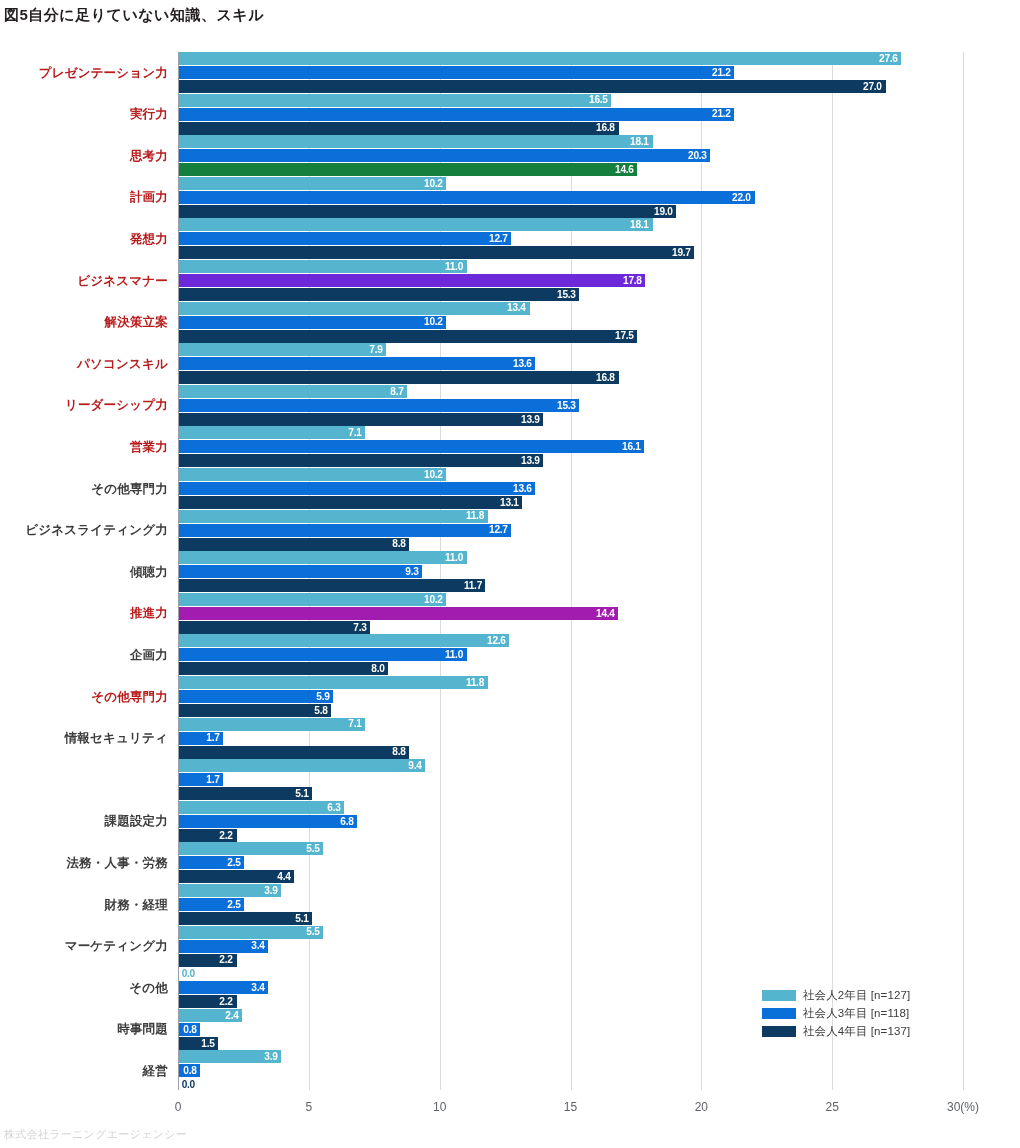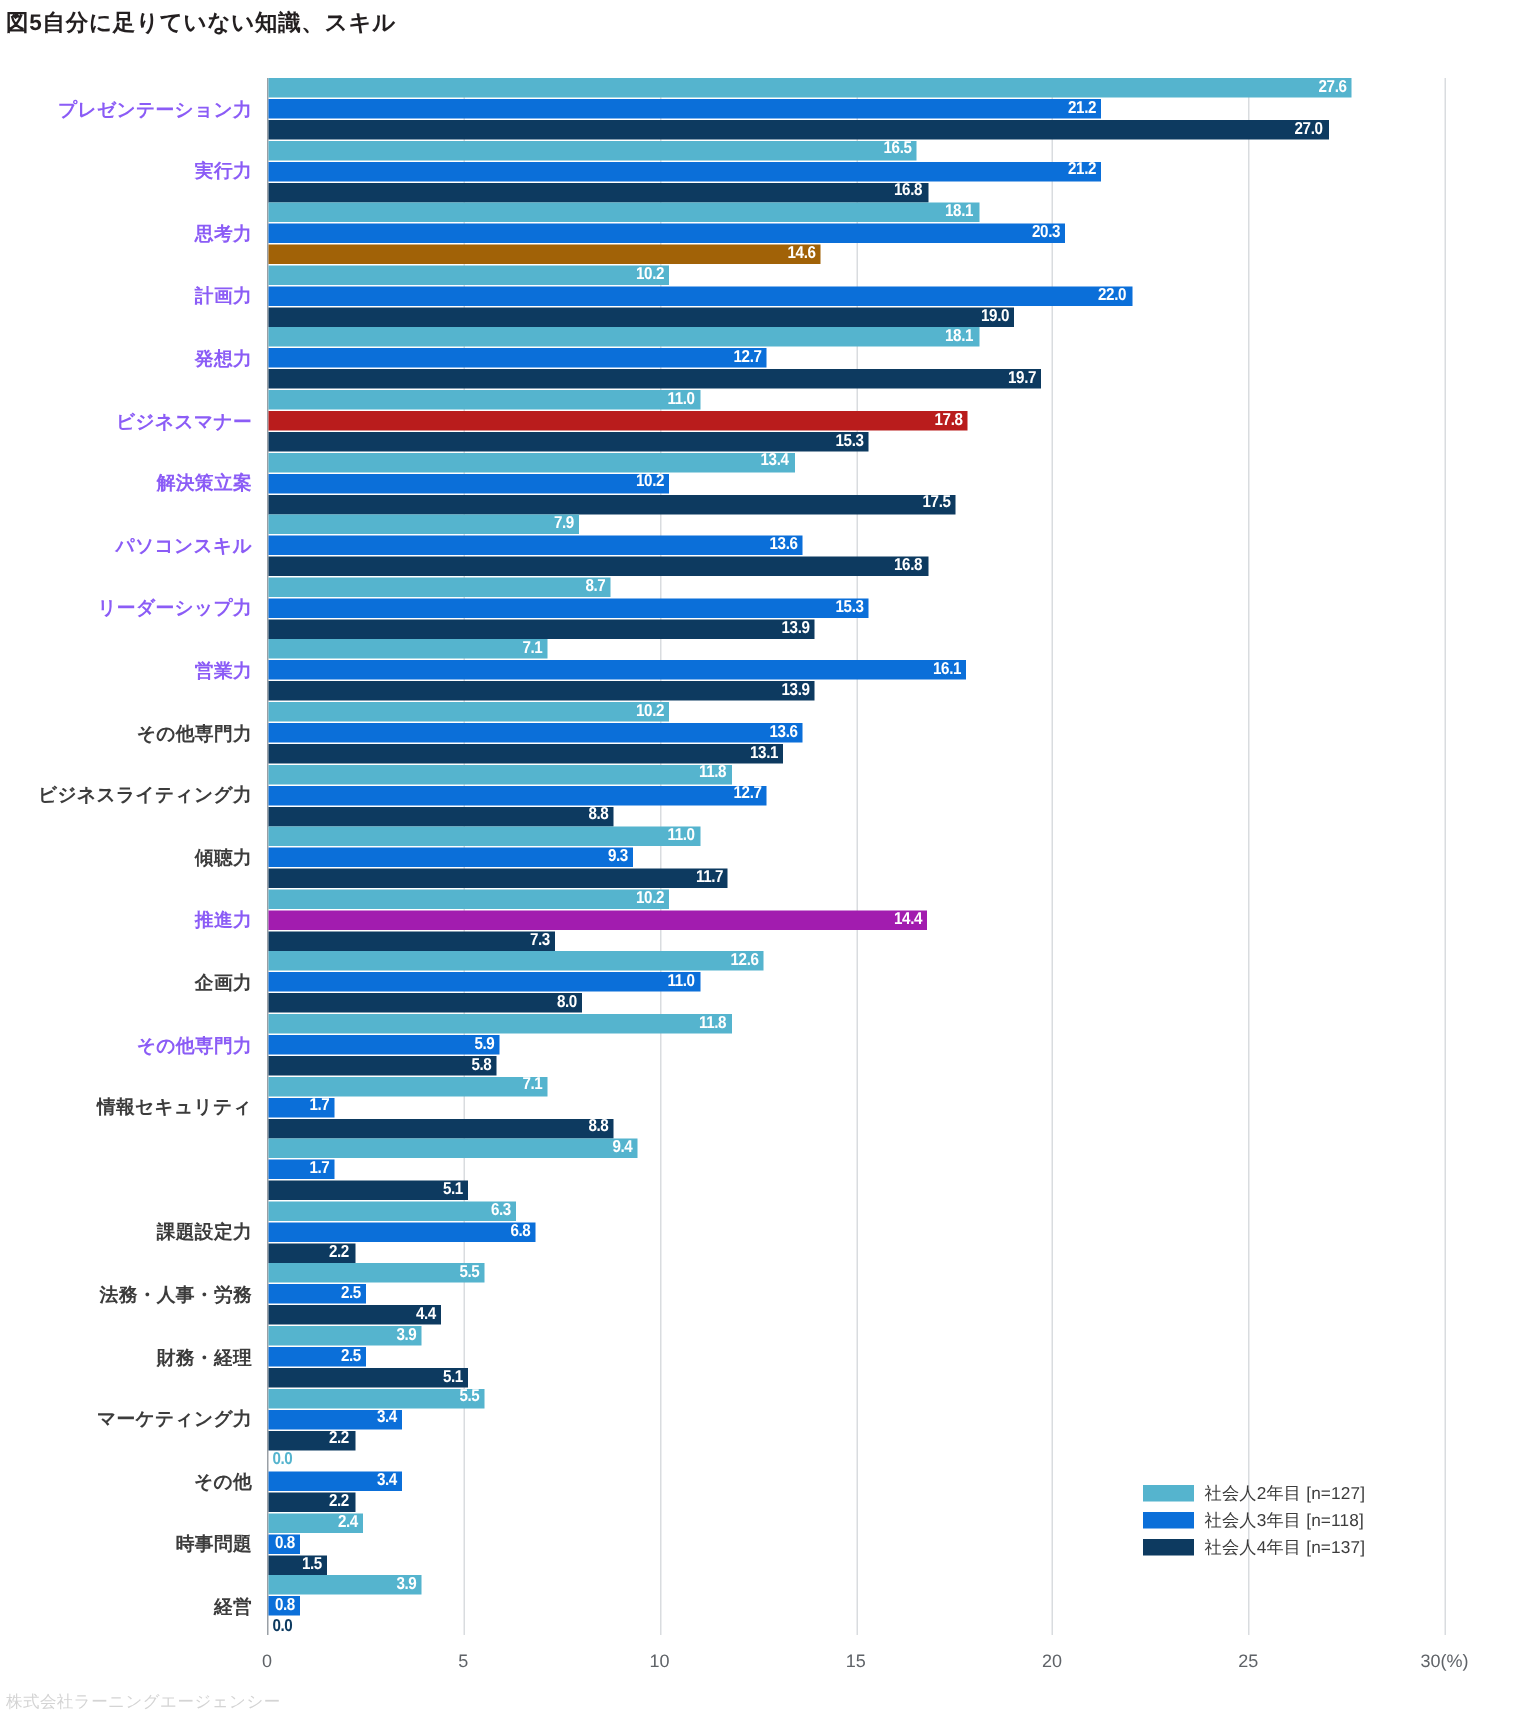--- a/index.html
+++ b/index.html
@@ -39,21 +39,21 @@
   .row{
     position:absolute;left:0;width:1020px;height:42px;
   }
   .cat-label{
     position:absolute;right:852px;  
     top:0;height:42px;
     display:flex;align-items:center;justify-content:flex-end;
     font-size:12.5px;font-weight:bold;
     white-space:nowrap;letter-spacing:0.2px;
   }
-  .cat-label.red{color:#8b5cf6;}
+  .cat-label.red{color:#b91c1c;}
   .cat-label.dark{color:#3c3c3c;}
   .bars{
     position:absolute;left:179px;top:0;height:42px;width:790px;
   }
   .bar{
     position:absolute;height:13px;
     display:flex;align-items:center;justify-content:flex-end;
   }
   .bar.s0{top:0px;}
   .bar.s1{top:14px;}
@@ -137,21 +137,21 @@
       </div>
       <div class="row" style="top: 89.2px;">
         <div class="cat-label red">思考力</div>
         <div class="bars">
           <div class="bar s0" style="left: 0px; width: 473.617px; background: rgb(85, 180, 206);">
             <span class="vlabel">18.1</span>
           </div>
           <div class="bar s1" style="left: 0px; width: 531.183px; background: rgb(11, 111, 217);">
             <span class="vlabel">20.3</span>
           </div>
-          <div class="bar s2" style="left: 0px; width: 368px; background: #a16207;">
+          <div class="bar s2" style="left: 0px; width: 458px; background: #15803d;">
             <span class="vlabel">14.6</span>
           </div>
         </div>
       </div>
       <div class="row" style="top: 130.8px;">
         <div class="cat-label red">計画力</div>
         <div class="bars">
           <div class="bar s0" style="left: 0px; width: 266.9px; background: rgb(85, 180, 206);">
             <span class="vlabel">10.2</span>
           </div>
@@ -176,21 +176,21 @@
             <span class="vlabel">19.7</span>
           </div>
         </div>
       </div>
       <div class="row" style="top: 214px;">
         <div class="cat-label red">ビジネスマナー</div>
         <div class="bars">
           <div class="bar s0" style="left: 0px; width: 287.833px; background: rgb(85, 180, 206);">
             <span class="vlabel">11.0</span>
           </div>
-          <div class="bar s1" style="left: 0px; width: 465.767px; background: #b91c1c;">
+          <div class="bar s1" style="left: 0px; width: 465.767px; background: #6d28d9;">
             <span class="vlabel">17.8</span>
           </div>
           <div class="bar s2" style="left: 0px; width: 400.35px; background: rgb(13, 58, 96);">
             <span class="vlabel">15.3</span>
           </div>
         </div>
       </div>
       <div class="row" style="top: 255.6px;">
         <div class="cat-label red">解決策立案</div>
         <div class="bars">

